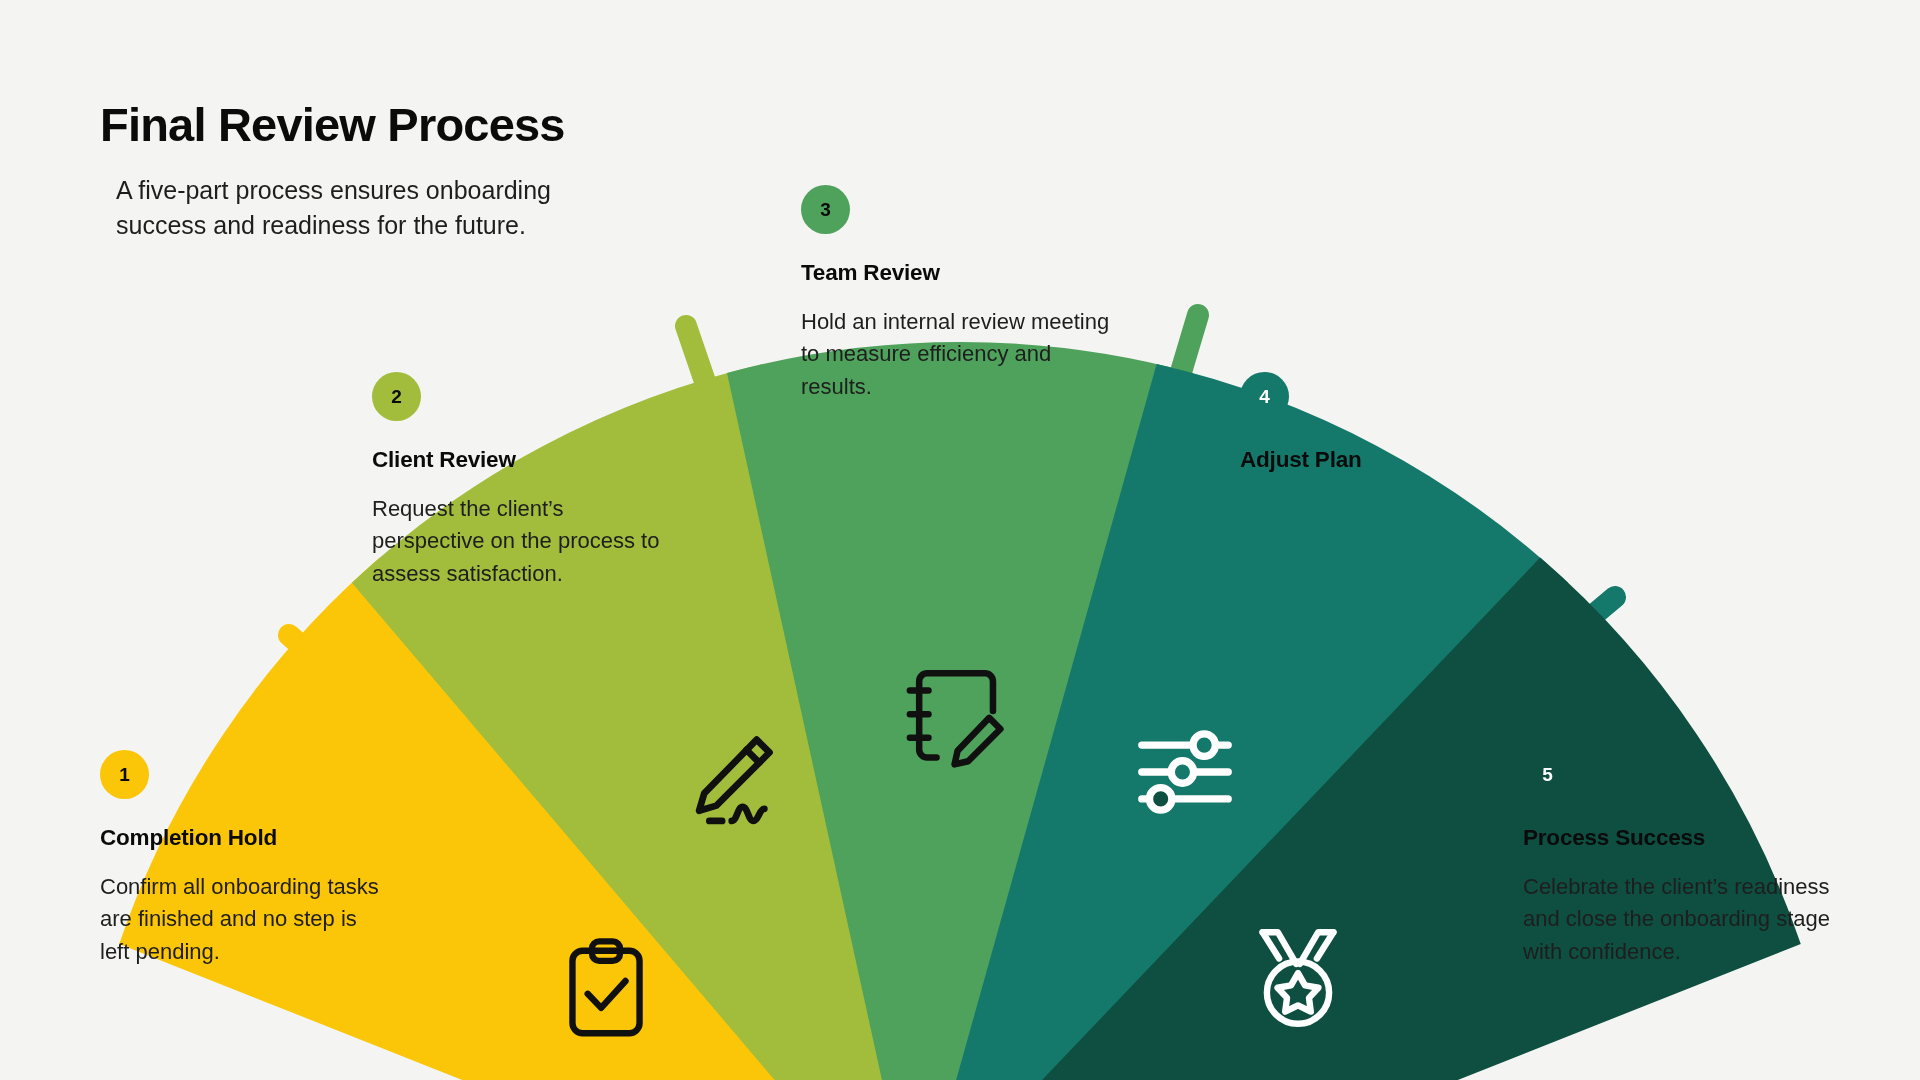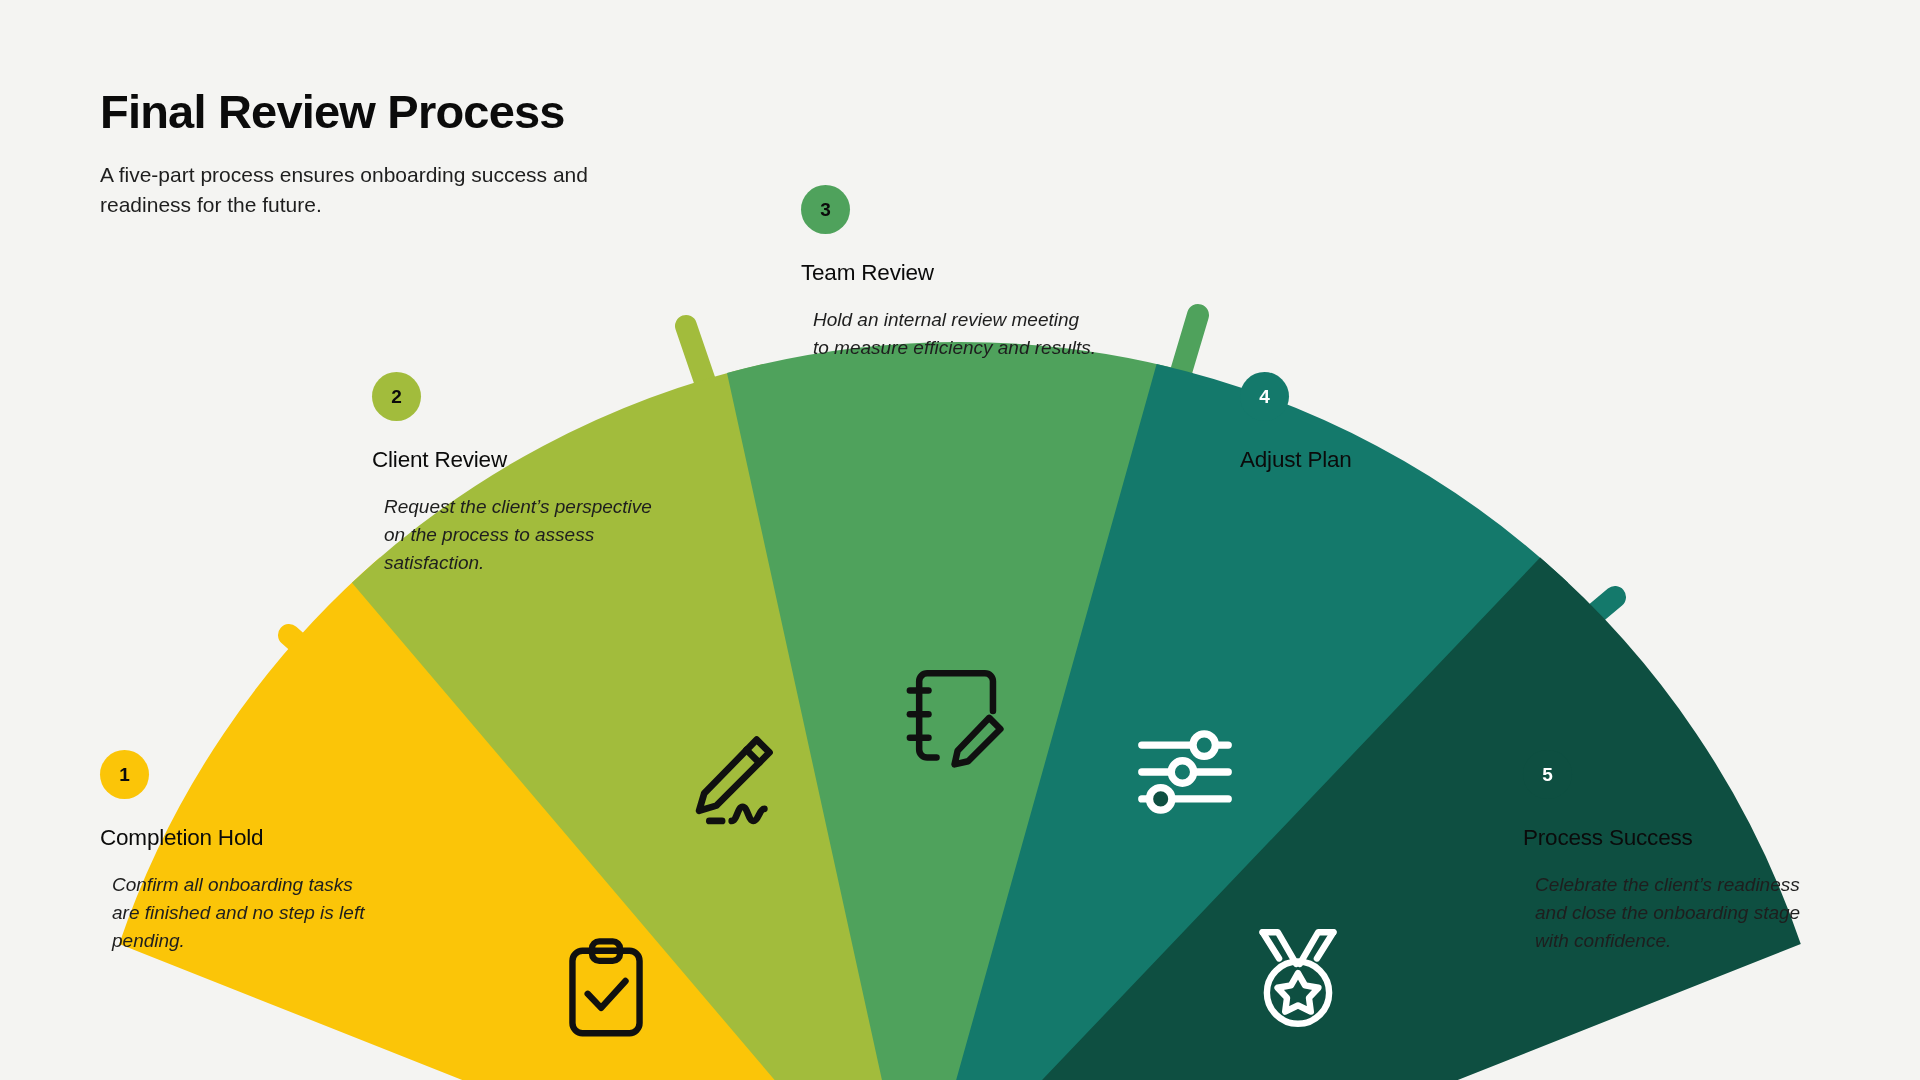--- a/index.html
+++ b/index.html
@@ -22,36 +22,36 @@
     position: absolute;
     left: 0; top: 0;
     width: 1920px;
     height: 1080px;
   }
 
   
   .header {
     position: absolute;
     left: 100px;
-    top: 86px;
+    top: 99px;
     width: 640px;
   }
   .page-title {
     font-size: 47px;
     font-weight: bold;
     color: #0B0B0B;
     letter-spacing: -0.8px;
     line-height: 1.1;
     margin: 0 0 22px 0;
   }
   .page-subtitle {
-    font-size: 21px;
+    font-size: 25px;
     color: #1E1E1E;
     line-height: 1.42;
-    margin: 0;
+    margin: 16px;
     max-width: 530px;
   }
 
   
   .step {
     position: absolute;
     width: 300px;
   }
   .step-badge {
     width: 49px;
@@ -60,32 +60,31 @@
     display: flex;
     align-items: center;
     justify-content: center;
     font-size: 19px;
     font-weight: bold;
     line-height: 1;
     margin-bottom: 26px;
   }
   .step-title {
     font-size: 22.5px;
-    font-weight: normal;
+    font-weight: bold;
     color: #0B0B0B;
     letter-spacing: -0.2px;
     margin: 0 0 20px 0;
     line-height: 1.15;
   }
   .step-desc {
-    font-size: 19px;
+    font-size: 22px;
     color: #1E1E1E;
     line-height: 1.48;
-    margin: 12px;
-    font-style: italic;
+    margin: 0;
   }
 
   .step-1 { left: 100px; top: 750px; width: 290px; }
   .step-2 { left: 372px; top: 372px; width: 300px; }
   .step-3 { left: 801px; top: 185px; width: 310px; }
   .step-4 { left: 1240px; top: 372px; width: 300px; }
   .step-5 { left: 1523px; top: 750px; width: 320px; }
 </style>
 </head>
 <body>

